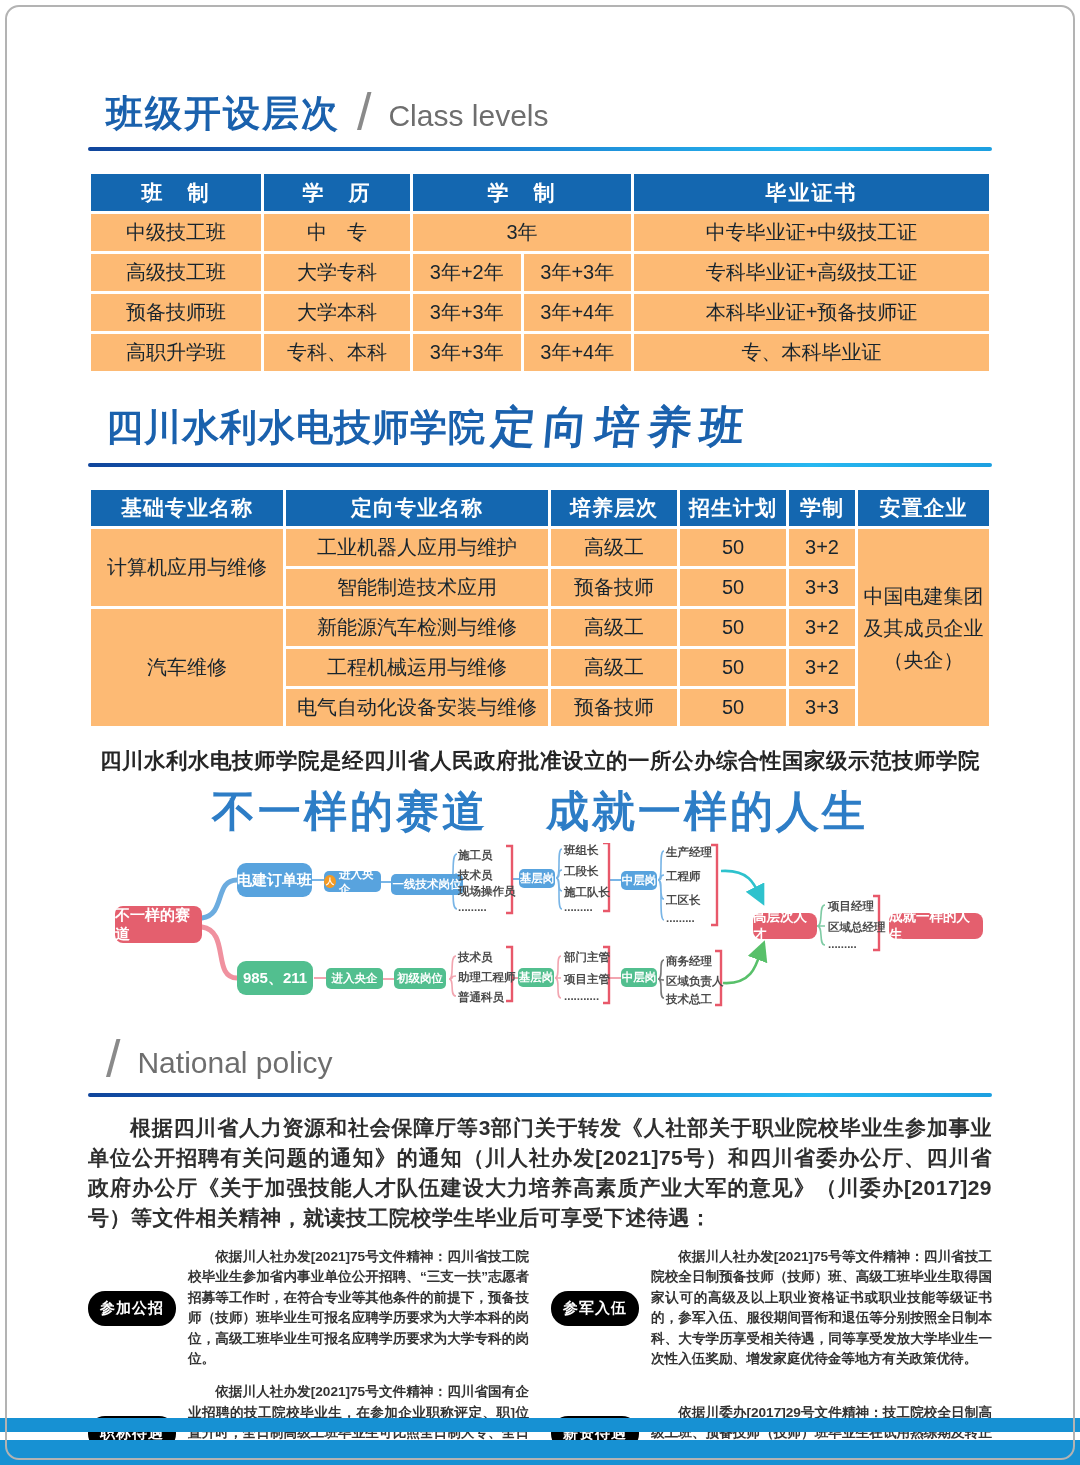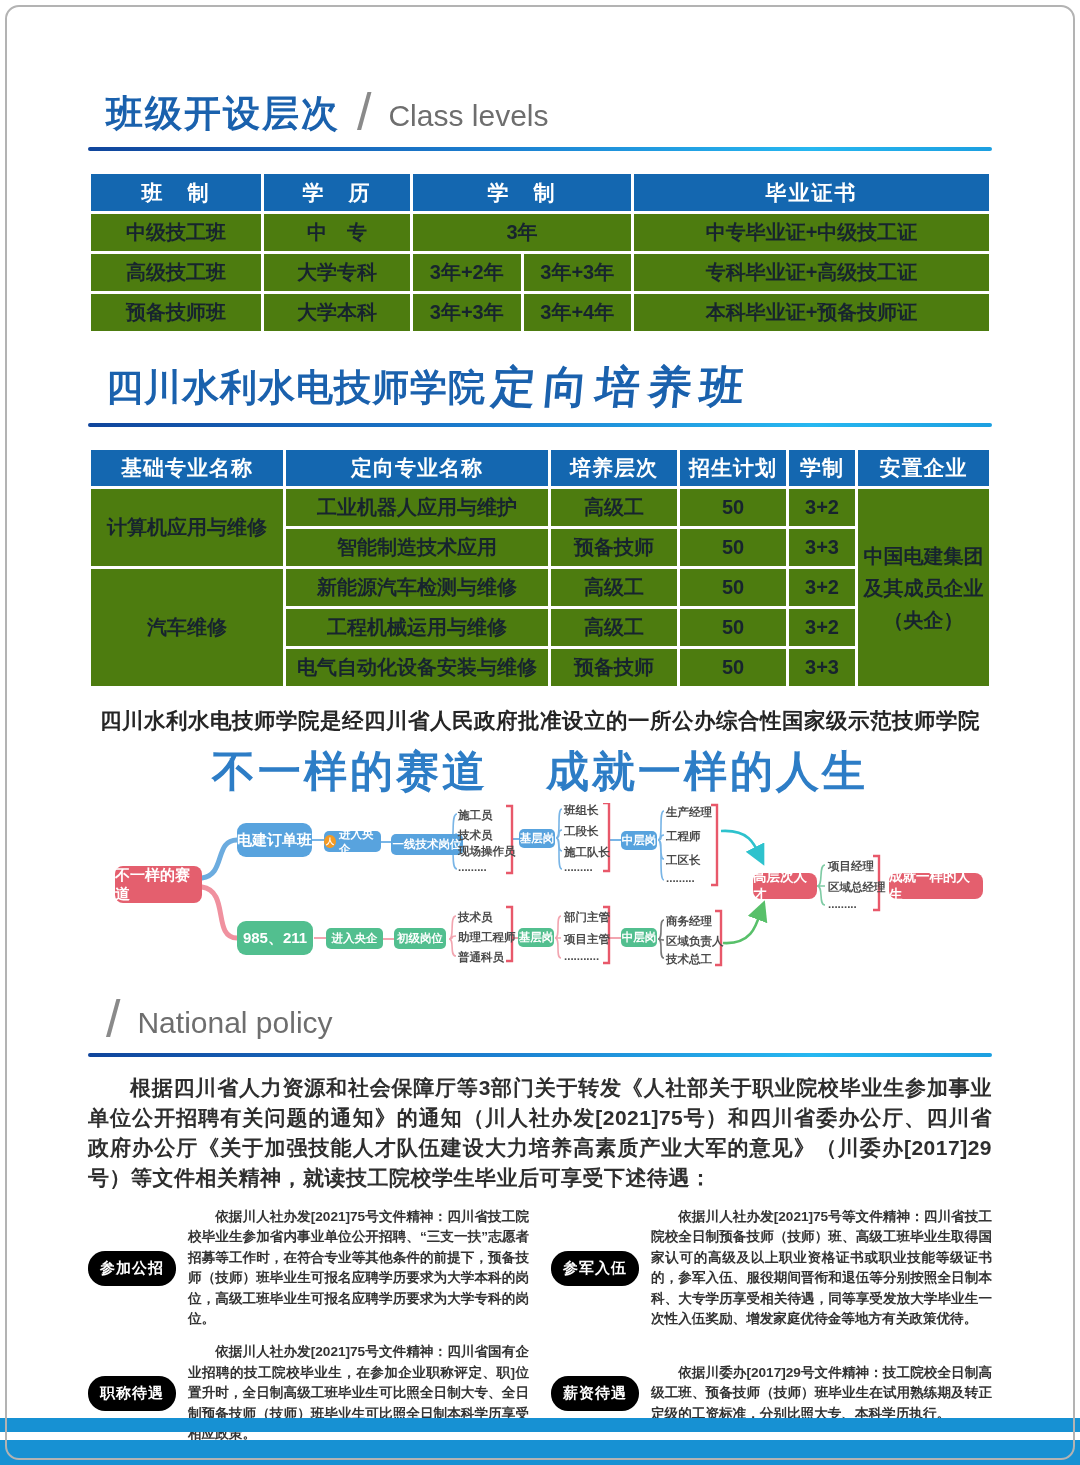--- a/index.html
+++ b/index.html
@@ -15,21 +15,21 @@
   .sec-title-en { font-size:30px; color:#6e6e6e; }
   .sec-underline { height:4px; margin-top:8px; background:linear-gradient(90deg,#10459c 0%,#1c7fd0 45%,#26b7f0 80%,#1c9fe0 100%); border-radius:2px; }
 
   .sec2-title { padding-left:18px; white-space:nowrap; }
   .sec2-main { font-size:37px; font-weight:bold; color:#1a61ad; letter-spacing:1px; }
   .sec2-script { display:inline-block; font-size:44px; font-weight:bold; color:#1a61ad; transform:skewX(-5deg) translateY(2px); letter-spacing:8px; margin-left:6px; }
 
   
   table { border-collapse:separate; border-spacing:3px; width:904px; margin:20px auto 0 auto; table-layout:fixed; }
   th { background:#1467b0; color:#fff; font-size:21px; font-weight:bold; letter-spacing:2px; }
-  td { background:#4d7c0f; color:#17242e; font-size:20px; font-weight:bold; text-align:center;margin-left:16px; }
+  td { background:#fdba74; color:#17242e; font-size:20px; font-weight:normal; text-align:center;margin-left:16px; }
   .t1 th { height:37px; } .t1 td { height:37px; }
   .t2 th { height:36px; letter-spacing:1px; } .t2 td { height:37px; }
   .placement-cell { white-space:pre-line; font-size:20px; line-height:1.6; }
 
   .note-line { margin-top:17px; text-align:center; font-size:21.5px; font-weight:bold; color:#252525; letter-spacing:0.5px; }
   .slogan { margin-top:8px; text-align:center; font-size:43px; font-weight:bold; color:#2d7dc6; letter-spacing:3px; }
   .slogan .gap { display:inline-block; width:58px; }
 
   
   .roadmap { position:relative; width:1080px; height:182px; margin-top:2px; }
@@ -88,20 +88,27 @@
         <td>3年+2年</td>
         <td>3年+3年</td>
         <td>专科毕业证+高级技工证</td>
       </tr>
       <tr>
         <td>预备技师班</td>
         <td>大学本科</td>
         <td>3年+3年</td>
         <td>3年+4年</td>
         <td>本科毕业证+预备技师证</td>
+      </tr>
+      <tr>
+        <td>高职升学班</td>
+        <td>专科、本科</td>
+        <td>3年+3年</td>
+        <td>3年+4年</td>
+        <td>专、本科毕业证</td>
       </tr>
     </tbody>
       </table>
 
     <div class="sec2-title" style="margin-top:22px">
       <span class="sec2-main">四川水利水电技师学院</span><span class="sec2-script">定向培养班</span>
     </div>
     <div class="sec-underline"></div>
 
     <table class="t2">

